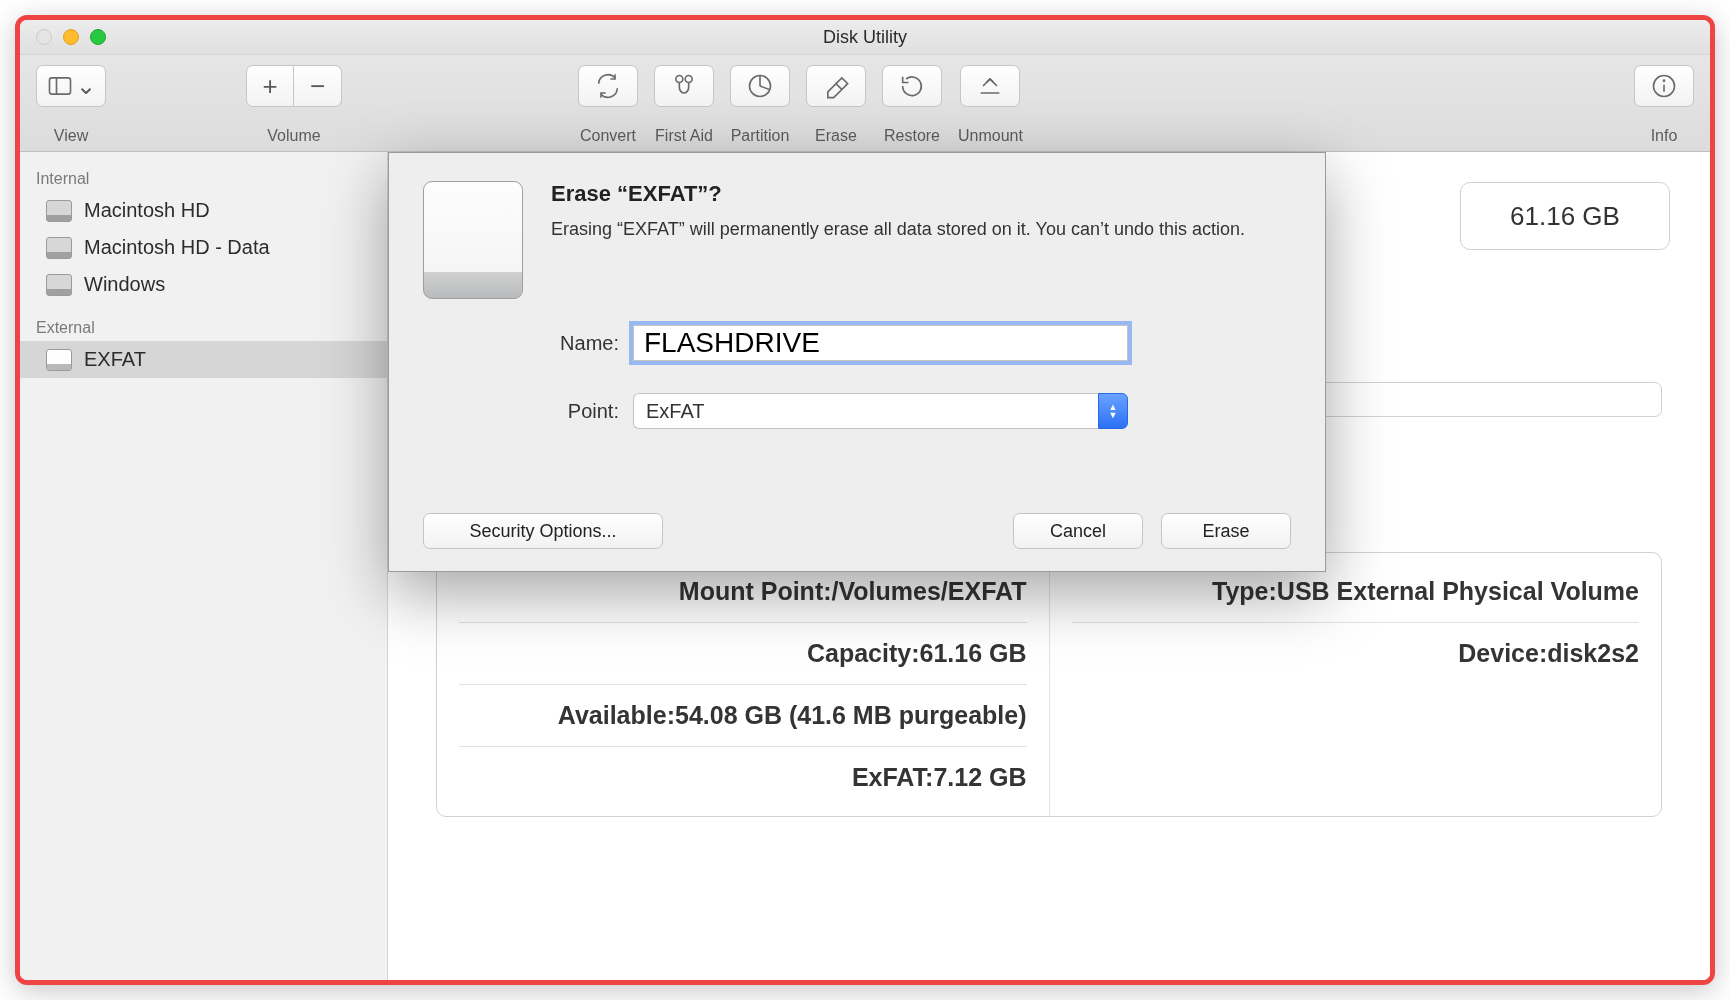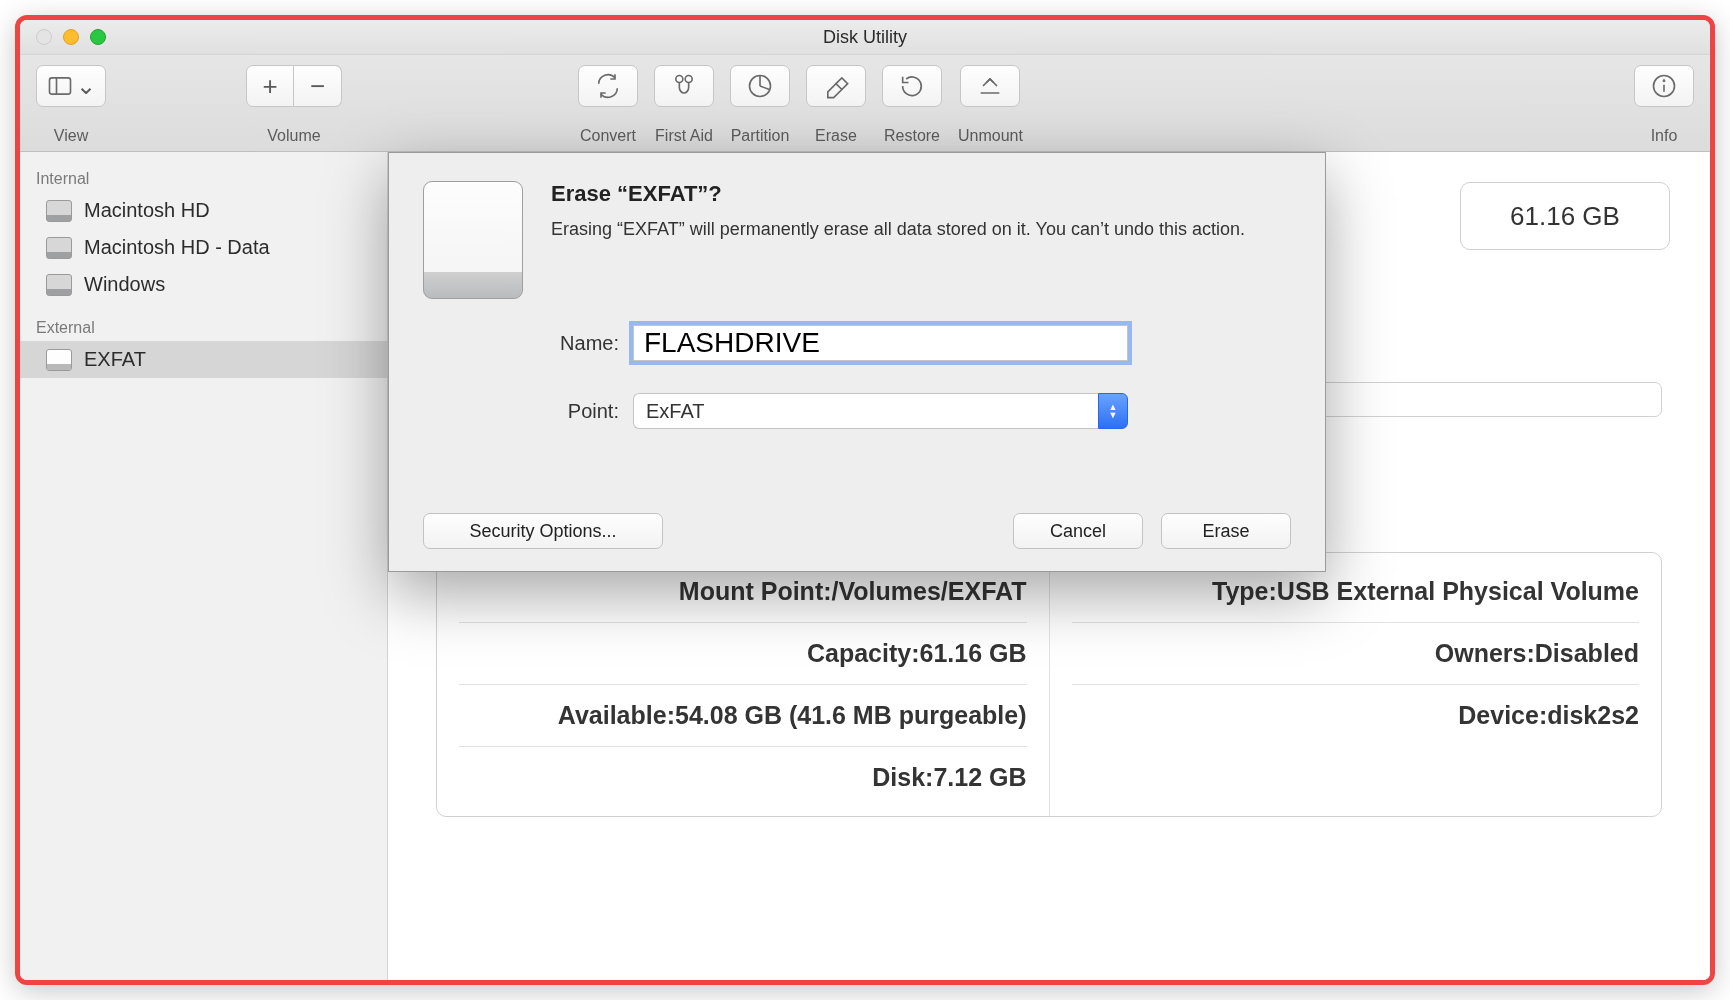--- a/index.html
+++ b/index.html
@@ -223,32 +223,28 @@
             </div>
           <div class="row">
               <span>Capacity:</span>
               <span>61.16 GB</span>
             </div>
           <div class="row">
               <span>Available:</span>
               <span>54.08 GB (41.6 MB purgeable)</span>
             </div>
           <div class="row">
-              <span>Disk:</span>
+              <span>ExFAT:</span>
               <span>7.12 GB</span>
             </div>
         </div>
         <div class="col">
           <div class="row">
               <span>Type:</span>
               <span>USB External Physical Volume</span>
-            </div>
-          <div class="row">
-              <span>Owners:</span>
-              <span>Disabled</span>
             </div>
           <div class="row">
               <span>Device:</span>
               <span>disk2s2</span>
             </div>
         </div>
       </div>
 
       <div class="dialog">
         <div class="dlg-top">

